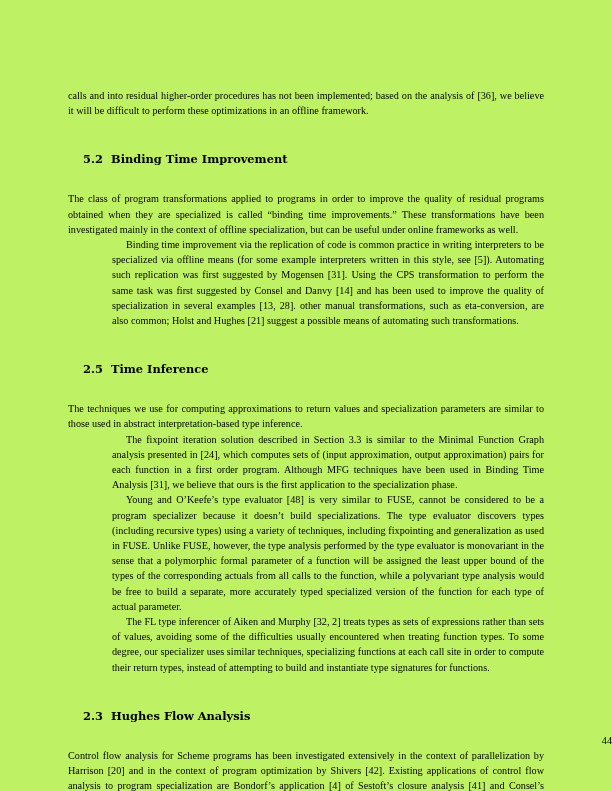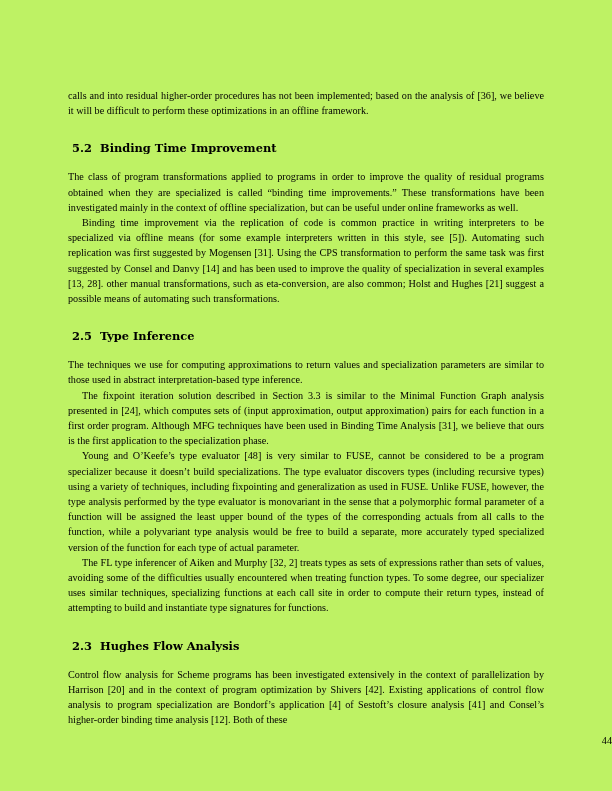--- a/index.html
+++ b/index.html
@@ -32,23 +32,24 @@
   p {
     margin: 0;
     font-size: 10.2px;
     line-height: 15.2px;
     text-align: justify;
     text-justify: inter-word;
     hyphens: none;
   }
   p.indent {
     text-indent: 14px;
+    margin-left: 44px;
   }
   h2.section {
-    margin: 4px;
+    margin: 15px;
     font-family: "DejaVu Serif", serif;
     font-weight: bold;
     font-size: 11.4px;
     line-height: 15px;
   }
   h2.section .num {
     display: inline-block;
     width: 28px;
   }
   .sec-space-before { height: 19px; }
@@ -76,21 +77,21 @@
     <h2 class="section">
       <span class="num">5.2</span><span>Binding Time Improvement</span>
     </h2>
     <div class="sec-space-after"></div>
 
     <p>The class of program transformations applied to programs in order to improve the quality of residual programs obtained when they are specialized is called “binding time improvements.” These transformations have been investigated mainly in the context of offline specialization, but can be useful under online frameworks as well.</p>
     <p class="indent">Binding time improvement via the replication of code is common practice in writing interpreters to be specialized via offline means (for some example interpreters written in this style, see [5]). Automating such replication was first suggested by Mogensen [31]. Using the CPS transformation to perform the same task was first suggested by Consel and Danvy [14] and has been used to improve the quality of specialization in several examples [13, 28]. other manual transformations, such as eta-conversion, are also common; Holst and Hughes [21] suggest a possible means of automating such transformations.</p>
 
     <div class="sec-space-before"></div>
     <h2 class="section">
-      <span class="num">2.5</span><span>Type Inference</span>
+      <span class="num">2.5</span><span>Time Inference</span>
     </h2>
     <div class="sec-space-after"></div>
 
     <p>The techniques we use for computing approximations to return values and specialization parameters are similar to those used in abstract interpretation-based type inference.</p>
     <p class="indent">The fixpoint iteration solution described in Section 3.3 is similar to the Minimal Function Graph analysis presented in [24], which computes sets of (input approximation, output approximation) pairs for each function in a first order program. Although MFG techniques have been used in Binding Time Analysis [31], we believe that ours is the first application to the specialization phase.</p>
     <p class="indent"><span>Young and O’Keefe’s </span><span class="it">type evaluator</span><span> [48] is very similar to FUSE, cannot be considered to be a program specializer because it doesn’t build specializations. The type evaluator discovers types (including recursive types) using a variety of techniques, including fixpointing and generalization as used in FUSE. Unlike FUSE, however, the type analysis performed by the type evaluator is monovariant in the sense that a polymorphic formal parameter of a function will be assigned the least upper bound of the types of the corresponding actuals from all calls to the function, while a polyvariant type analysis would be free to build a separate, more accurately typed specialized version of the function for each type of actual parameter.</span></p>
     <p class="indent">The FL type inferencer of Aiken and Murphy [32, 2] treats types as sets of expressions rather than sets of values, avoiding some of the difficulties usually encountered when treating function types. To some degree, our specializer uses similar techniques, specializing functions at each call site in order to compute their return types, instead of attempting to build and instantiate type signatures for functions.</p>
 
     <div class="sec-space-before"></div>
     <h2 class="section">

